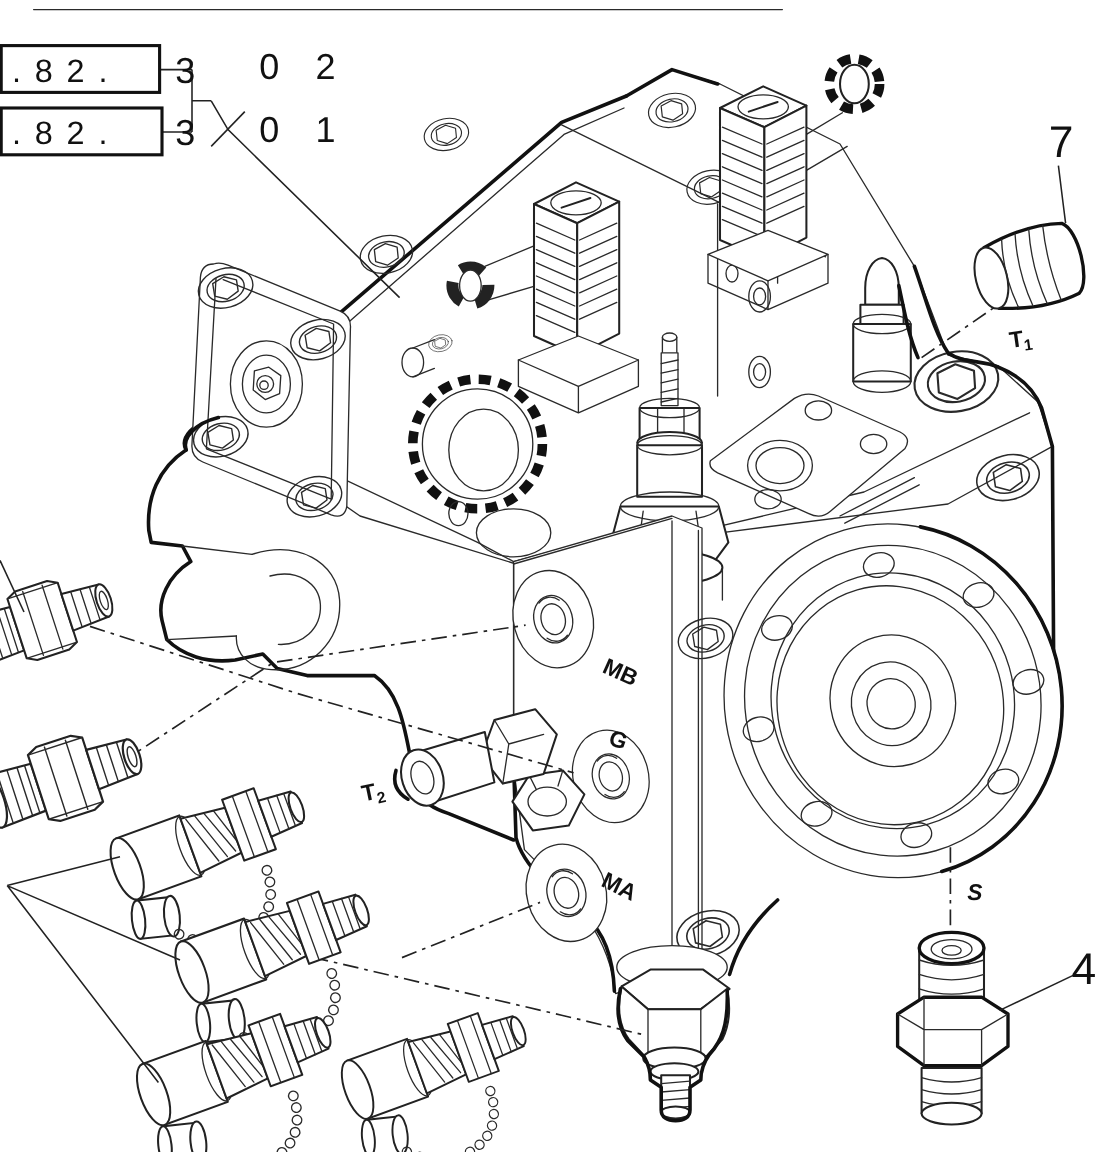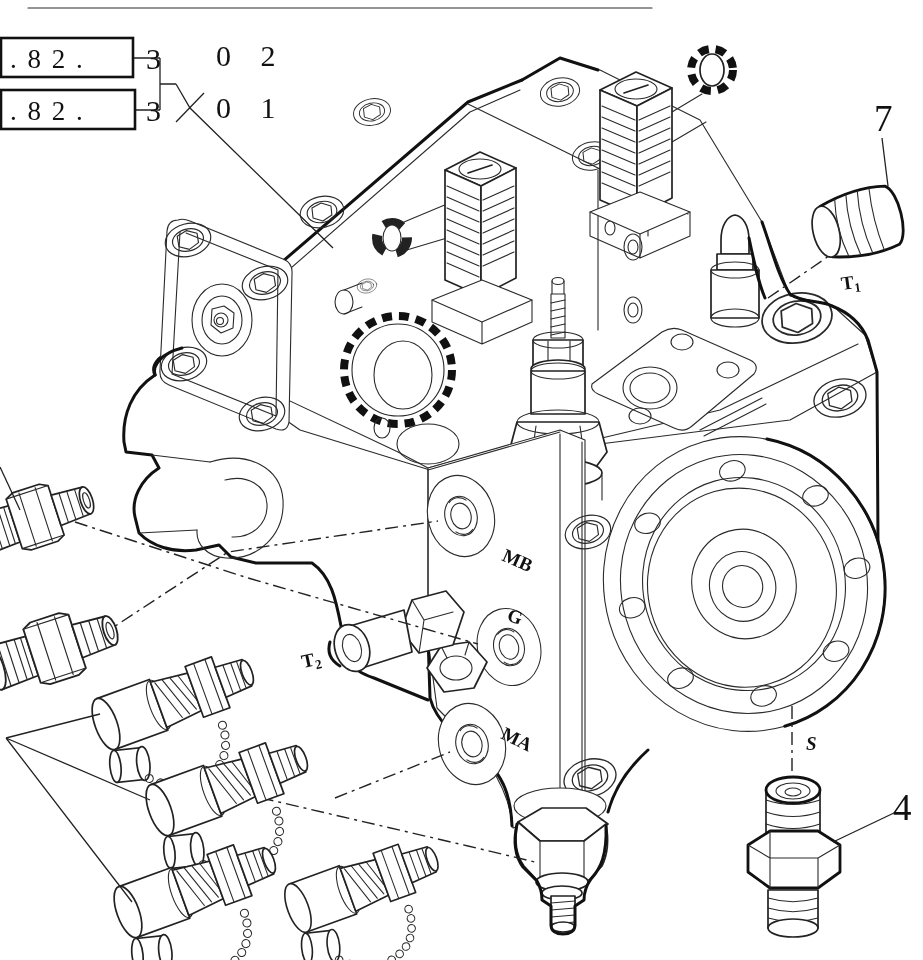--- a/index.html
+++ b/index.html
@@ -1,17 +1,17 @@
 <!DOCTYPE html>
 <html><head>
 <meta charset="utf-8">
 <style>
   html,body{margin:0;padding:0;background:#fff;}
   #stage{position:relative;width:923px;height:960px;background:#fff;overflow:hidden;
-         font-family:Liberation Serif, serif;}
+         font-family:Liberation Sans, sans-serif;}
   svg{position:absolute;left:0;top:0;}
   .t{fill:none;stroke:#2a2a2a;stroke-width:1.1;stroke-linecap:round;stroke-linejoin:round;}
   .m{fill:none;stroke:#222;stroke-width:1.7;stroke-linecap:round;stroke-linejoin:round;}
   .b{fill:none;stroke:#111;stroke-width:3;stroke-linecap:round;stroke-linejoin:round;}
   .wt{fill:#fff;stroke:#2a2a2a;stroke-width:1.1;stroke-linejoin:round;}
   .wm{fill:#fff;stroke:#222;stroke-width:1.7;stroke-linejoin:round;}
   .wb{fill:#fff;stroke:#111;stroke-width:2.8;stroke-linejoin:round;}
   .dash{fill:none;stroke:#222;stroke-width:1.4;stroke-dasharray:13 5 3 5;}
   .lead{fill:none;stroke:#222;stroke-width:1.3;}
   .scallop{fill:#fff;stroke:#222;stroke-width:10;stroke-dasharray:19 12;}

